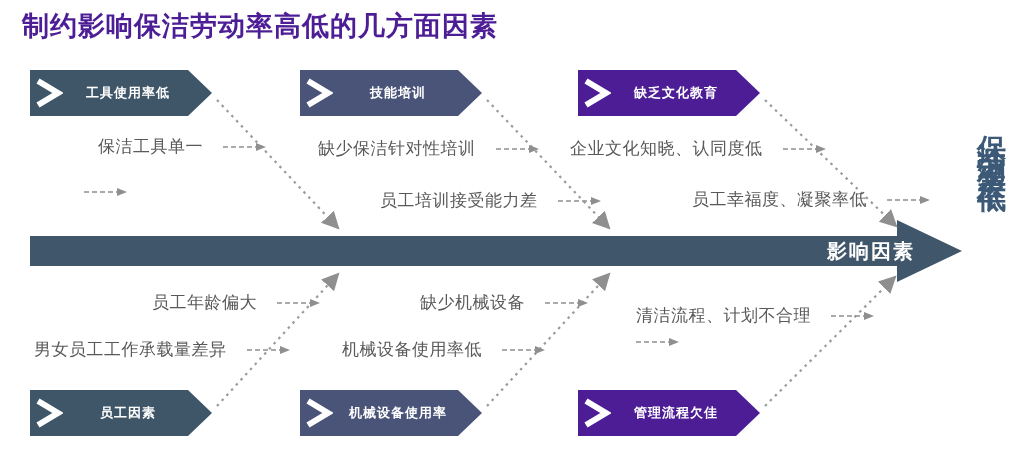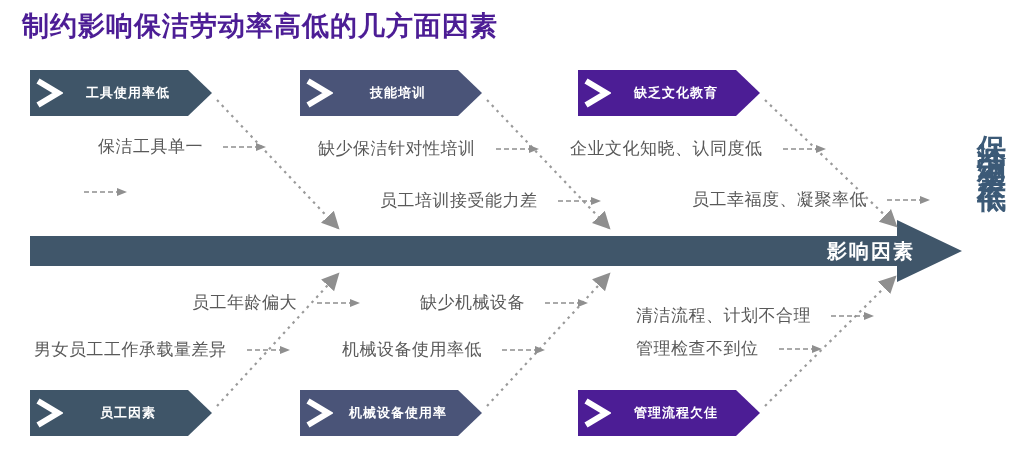--- a/index.html
+++ b/index.html
@@ -133,21 +133,21 @@
       </svg>
   </div>
   <div class="branch" style="left:644px;top:188px;margin-left:48px;">
     <span>员工幸福度、凝聚率低</span>
     <svg width="44" height="10">
         <line x1="0" y1="5" x2="33" y2="5" stroke="#8f8f8f" stroke-width="1.6" stroke-dasharray="5 3"></line>
         <path d="M33,1 L43,5 L33,9 Z" fill="#8f8f8f"></path>
       </svg>
   </div>
 
-  <div class="branch" style="left:152px;top:291px;margin-left:40px;">
+  <div class="branch" style="left:152px;top:291px;">
     <span>员工年龄偏大</span>
     <svg width="44" height="10">
         <line x1="0" y1="5" x2="33" y2="5" stroke="#8f8f8f" stroke-width="1.6" stroke-dasharray="5 3"></line>
         <path d="M33,1 L43,5 L33,9 Z" fill="#8f8f8f"></path>
       </svg>
   </div>
   <div class="branch" style="left:34px;top:338px;justify-content:center;">
     <span>男女员工工作承载量差异</span>
     <svg width="44" height="10">
         <line x1="0" y1="5" x2="33" y2="5" stroke="#8f8f8f" stroke-width="1.6" stroke-dasharray="5 3"></line>
@@ -169,21 +169,20 @@
       </svg>
   </div>
   <div class="branch" style="left:636px;top:304px;">
     <span>清洁流程、计划不合理</span>
     <svg width="44" height="10">
         <line x1="0" y1="5" x2="33" y2="5" stroke="#8f8f8f" stroke-width="1.6" stroke-dasharray="5 3"></line>
         <path d="M33,1 L43,5 L33,9 Z" fill="#8f8f8f"></path>
       </svg>
   </div>
   <div class="branch" style="left:636px;top:337px;">
-    <span>管理检查不到位</span>
     <svg width="44" height="10">
         <line x1="0" y1="5" x2="33" y2="5" stroke="#8f8f8f" stroke-width="1.6" stroke-dasharray="5 3"></line>
         <path d="M33,1 L43,5 L33,9 Z" fill="#8f8f8f"></path>
       </svg>
   </div>
 
   <div class="impact-label">影响因素</div>
 
   <div class="effect">保洁劳动生产率低</div>
 

